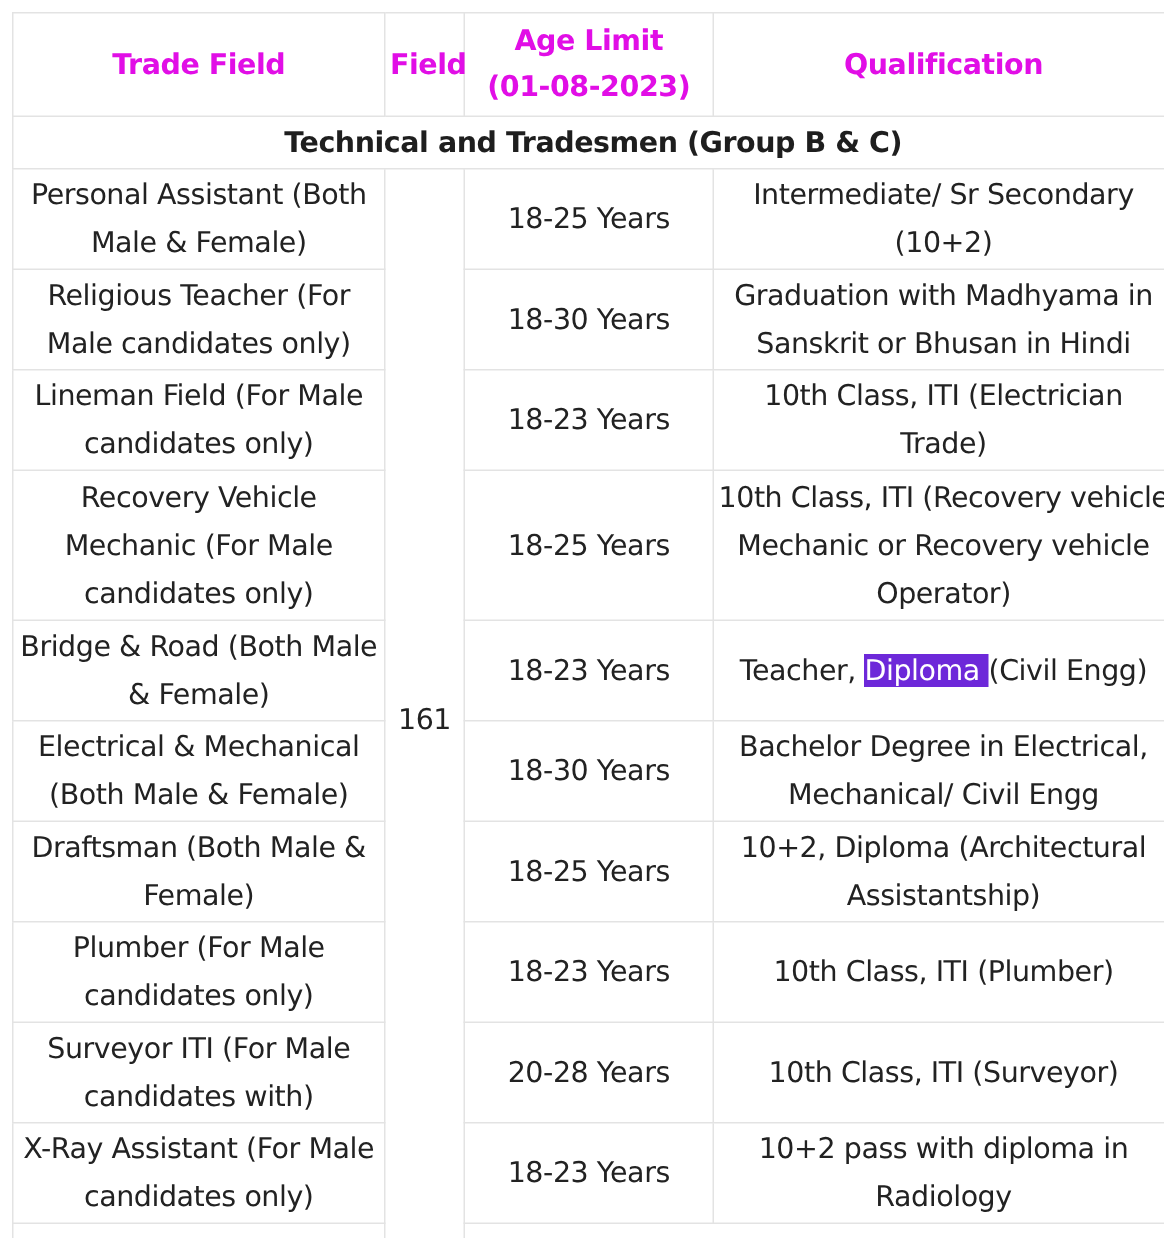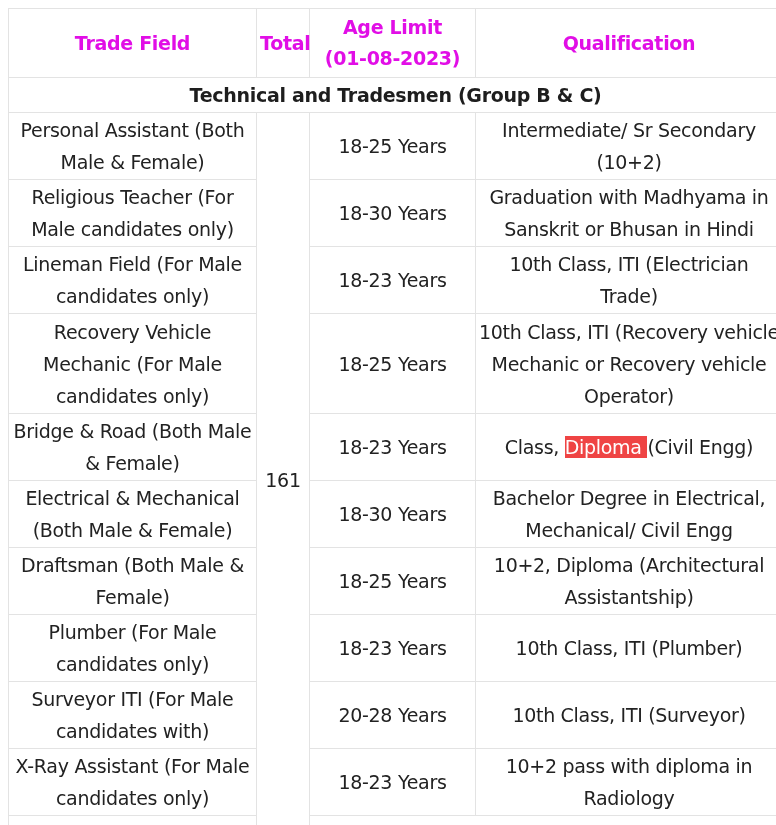--- a/index.html
+++ b/index.html
@@ -48,39 +48,39 @@
     font-weight: bold;
     height: 34px;
     line-height: 34px;
     color: #1e1e1e;
   }
   table.jobs tr.r2 td { height: 66px; }
   table.jobs tr.r3 td { height: 99px; }
   table.jobs tr.tail td { height: 30px; border-bottom: none; }
   .qual-wide { padding-right: 49px !important; }
   .sel {
-    background: #ef4444;
+    background: #6d28d9;
     color: #ffffff;
   }
 </style>
 </head>
 <body>
 
 <div class="wrap">
   <table class="jobs">
     <colgroup>
       <col class="c1">
         <col class="c2">
         <col class="c3">
         <col class="c4">
     </colgroup>
     <thead>
       <tr>
         <th>Trade Field</th>
-        <th>Total</th>
+        <th>Field</th>
         <th>
           <span>Age Limit</span><br>
           <span>(01-08-2023)</span>
         </th>
         <th class="qual-wide">Qualification</th>
       </tr>
     </thead>
     <tbody>
       <tr class="group">
         <td colspan="4" class="qual-wide">Technical and Tradesmen (Group B &amp; C)</td>
@@ -103,21 +103,21 @@
         <td class="qual-wide">10th Class, ITI (Electrician Trade)</td>
       </tr>
       <tr class="r3">
         <td>Recovery Vehicle Mechanic (For Male candidates only)</td>
         <td>18-25 Years</td>
         <td class="qual-wide">10th Class, ITI (Recovery vehicle Mechanic or Recovery vehicle Operator)</td>
       </tr>
       <tr class="r2">
         <td>Bridge &amp; Road (Both Male &amp; Female)</td>
         <td>18-23 Years</td>
-        <td class="qual-wide"><span>Class, </span><span class="sel">Diploma </span><span>(Civil Engg)</span></td>
+        <td class="qual-wide"><span>Teacher, </span><span class="sel">Diploma </span><span>(Civil Engg)</span></td>
       </tr>
       <tr class="r2">
         <td>Electrical &amp; Mechanical (Both Male &amp; Female)</td>
         <td>18-30 Years</td>
         <td class="qual-wide">Bachelor Degree in Electrical, Mechanical/ Civil Engg</td>
       </tr>
       <tr class="r2">
         <td>Draftsman (Both Male &amp; Female)</td>
         <td>18-25 Years</td>
         <td class="qual-wide">10+2, Diploma (Architectural Assistantship)</td>

